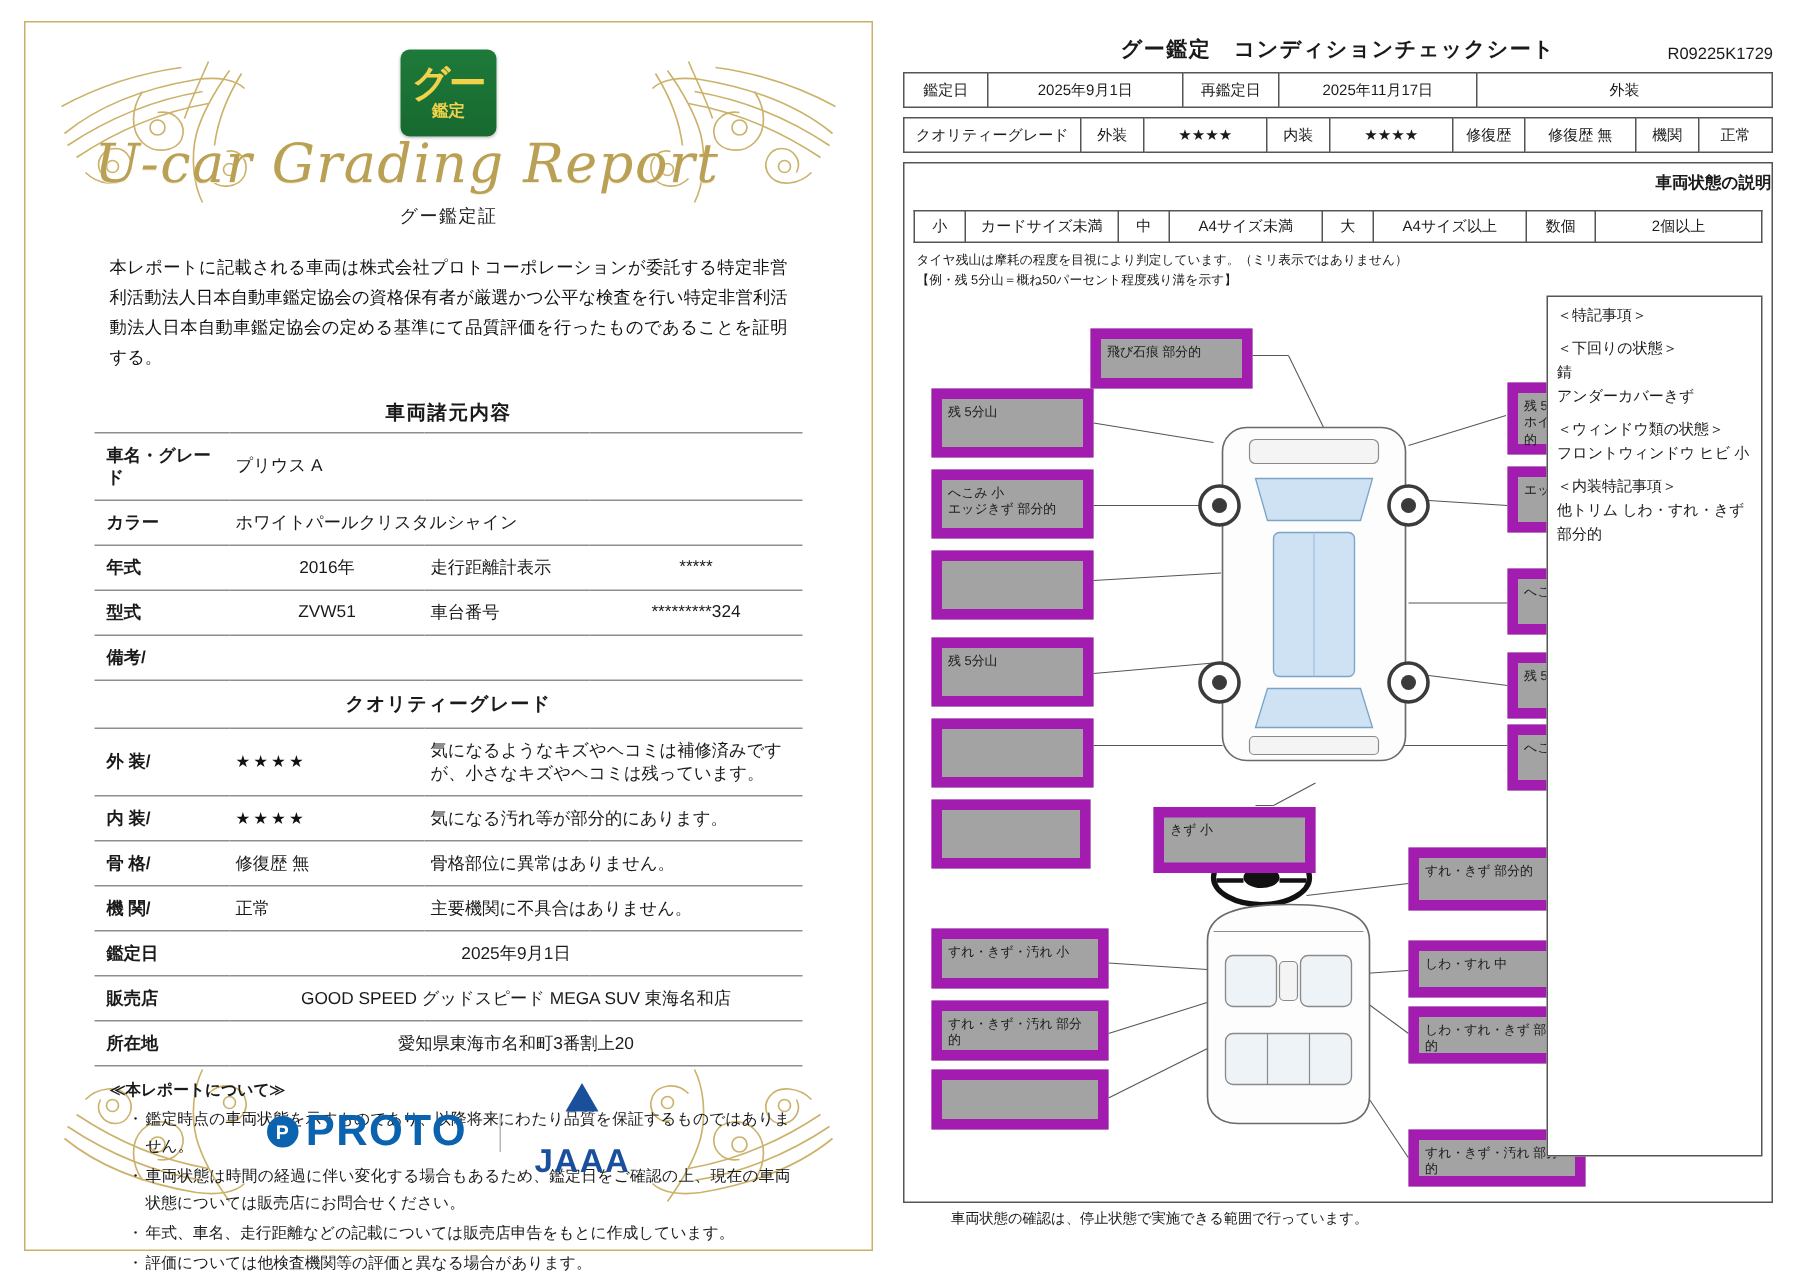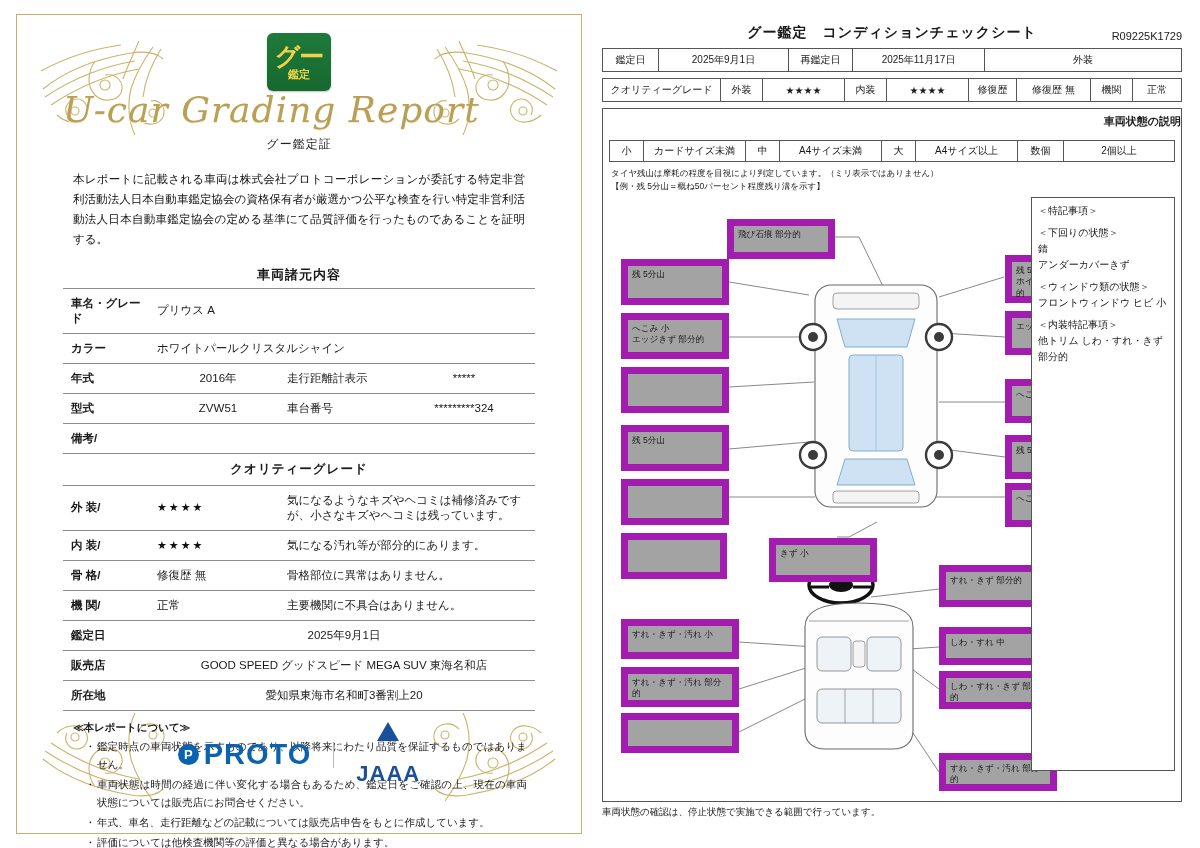--- a/index.html
+++ b/index.html
@@ -176,21 +176,21 @@
     position:absolute; right:0; top:0;
     width:144px;
     border:1px solid #555;
     background:#fff;
     font-size:10px;
     line-height:1.6;
     padding:5px 6px;
     height:574px;
   }
   .side-note .sn-h { margin-top:6px; }
-  .footnote { font-size:9.5px; margin-top:4px; }
+  .footnote { font-size:9.5px; margin-top:4px;margin-left:32px; }
 </style>
 </head>
 <body>
 
 <div class="page">
 
   <div class="left">
     <div class="cert-frame">
 
       <svg class="flour fl-tl" viewBox="0 0 150 130">

